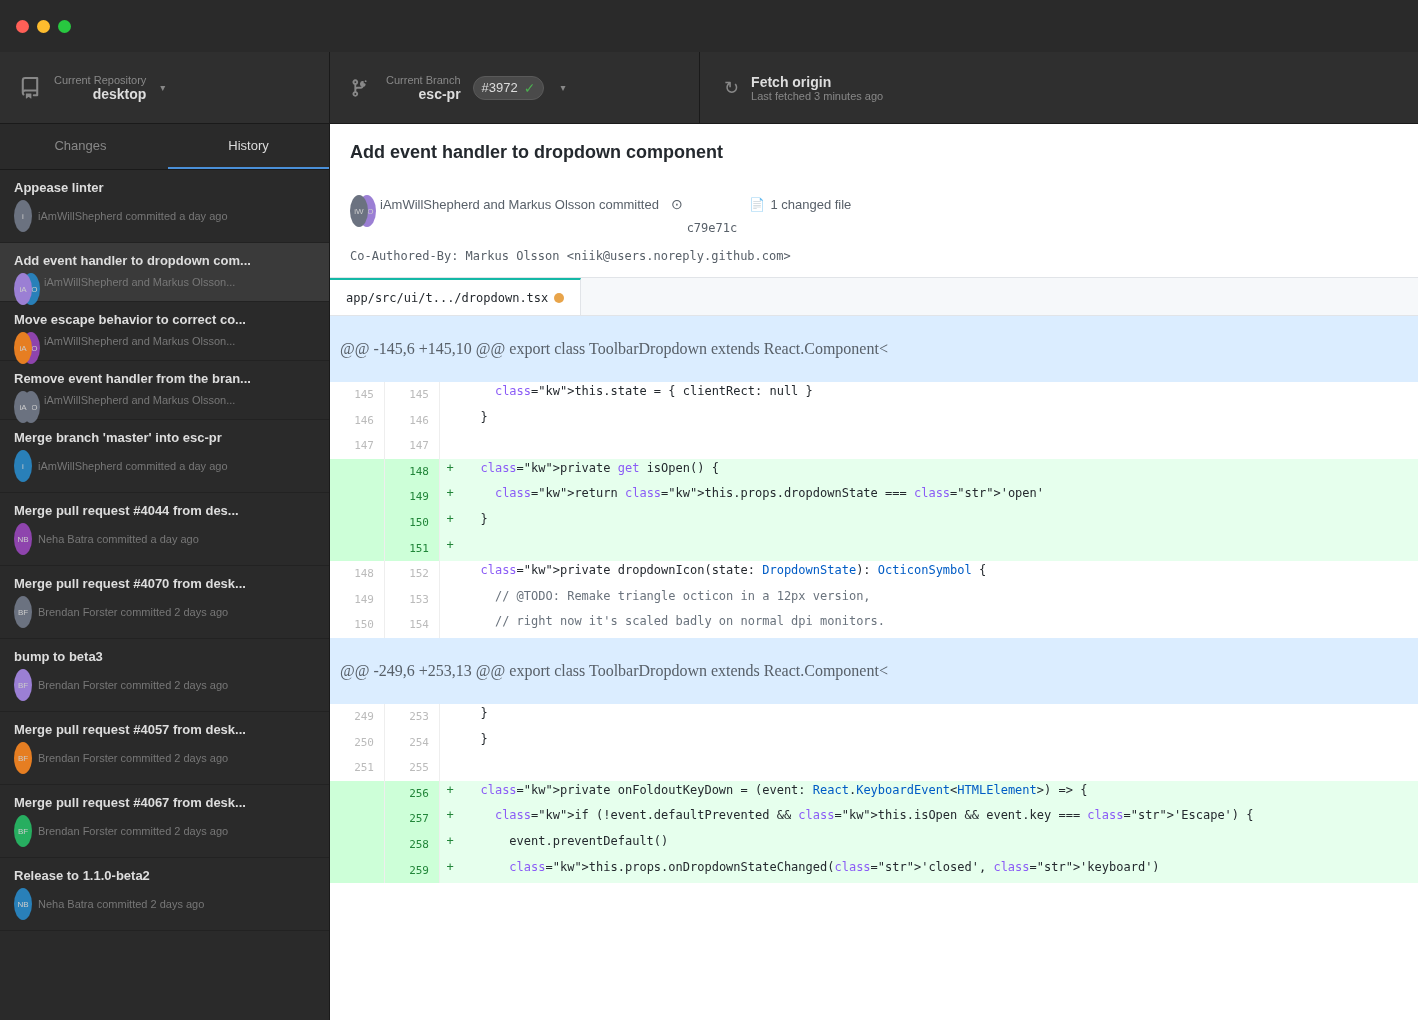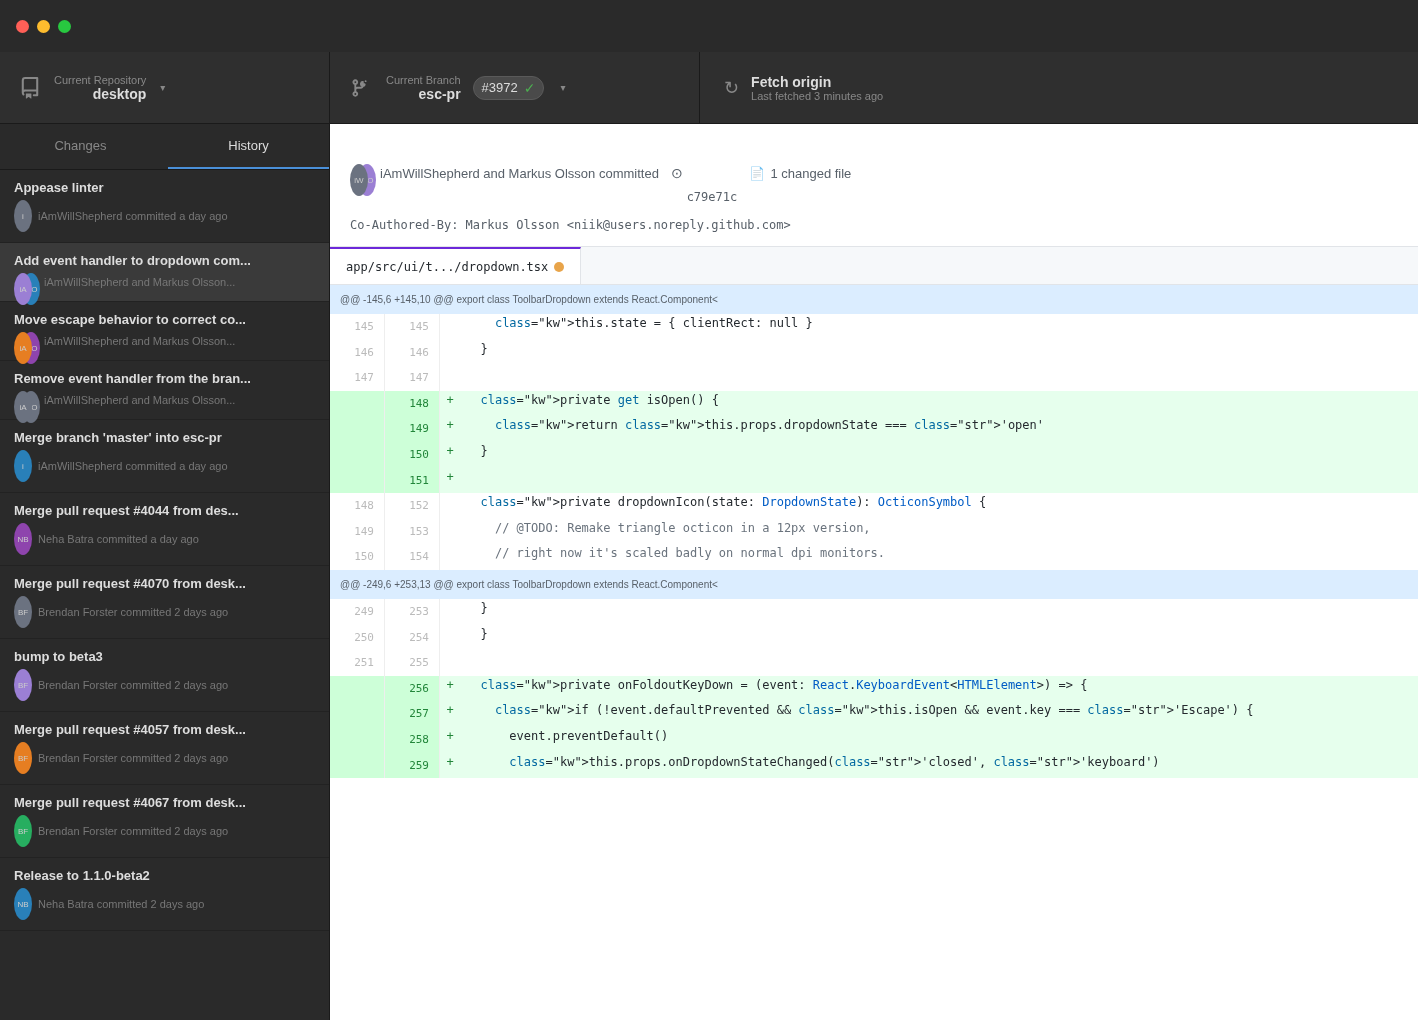--- a/index.html
+++ b/index.html
@@ -232,21 +232,21 @@
     .file-tab {
       display: flex;
       align-items: center;
       gap: 6px;
       padding: 8px 16px;
       font-size: 12px;
       font-family: 'SFMono-Regular', Consolas, monospace;
       color: #24292e;
       background: #fff;
       border-right: 1px solid #e1e4e8;
-      border-top: 2px solid #6d28d9;
+      border-top: 2px solid #14b8a6;
       cursor: pointer;
       height: 100%;
     }
     .file-tab-dot {
       width: 10px;
       height: 10px;
       border-radius: 50%;
       background: #e8a44a;
       display: inline-block;
     }
@@ -255,23 +255,23 @@
     .diff-area {
       flex: 1;
       overflow-y: auto;
       background: #fff;
       font-family: 'SFMono-Regular', Consolas, monospace;
       font-size: 12px;
     }
     .diff-hunk-header {
       background: #dbedff;
       color: #586069;
-      padding: 7px 10px;
-      font-size: 10px;
-      font-family: Liberation Sans, sans-serif;
+      padding: 21px 10px;
+      font-size: 16px;
+      font-family: Liberation Serif, serif;
       line-height: 1.5;
     }
     .diff-row {
       display: flex;
       line-height: 1.6;
       min-height: 22px;
     }
     .diff-row.added { background: #e6ffed; }
     .diff-row.context { background: #fff; }
     .line-num {
@@ -297,21 +297,21 @@
     }
     .diff-row.added .diff-marker { color: #22863a; background: #e6ffed; }
     .diff-content {
       flex: 1;
       padding: 0 6px;
       white-space: pre;
       line-height: 1.6;
       color: #24292e;
     }
     
-    .kw { color: #0369a1; }
+    .kw { color: #8b5cf6; }
     .cm { color: #6a737d; }
     .type { color: #005cc5; }
   </style>
 </head>
 <body>
 
 <div class="title-bar">
   <div class="traffic-lights">
     <div class="traffic-light tl-red"></div>
     <div class="traffic-light tl-yellow"></div>
@@ -453,20 +453,21 @@
       <div class="avatar" style="background:#2980b9;">NB</div>
       <span>Neha Batra committed 2 days ago</span>
     </div>
   </div>
       </div>
   </div>
 
   <div class="content-area">
 
     <div class="commit-header">
+      <div class="commit-header-title">Add event handler to dropdown component</div>
       <div class="commit-info-row">
         <div class="commit-authors">
           <div class="avatar-pair">
             <div class="avatar" style="background:#6b7280;">iW</div>
             <div class="avatar" style="background:#9b7fd4;">MO</div>
           </div>
           <span>iAmWillShepherd and Markus Olsson committed</span>
         </div>
         <div class="commit-hash">
           <span class="commit-hash-icon">⊙</span>

